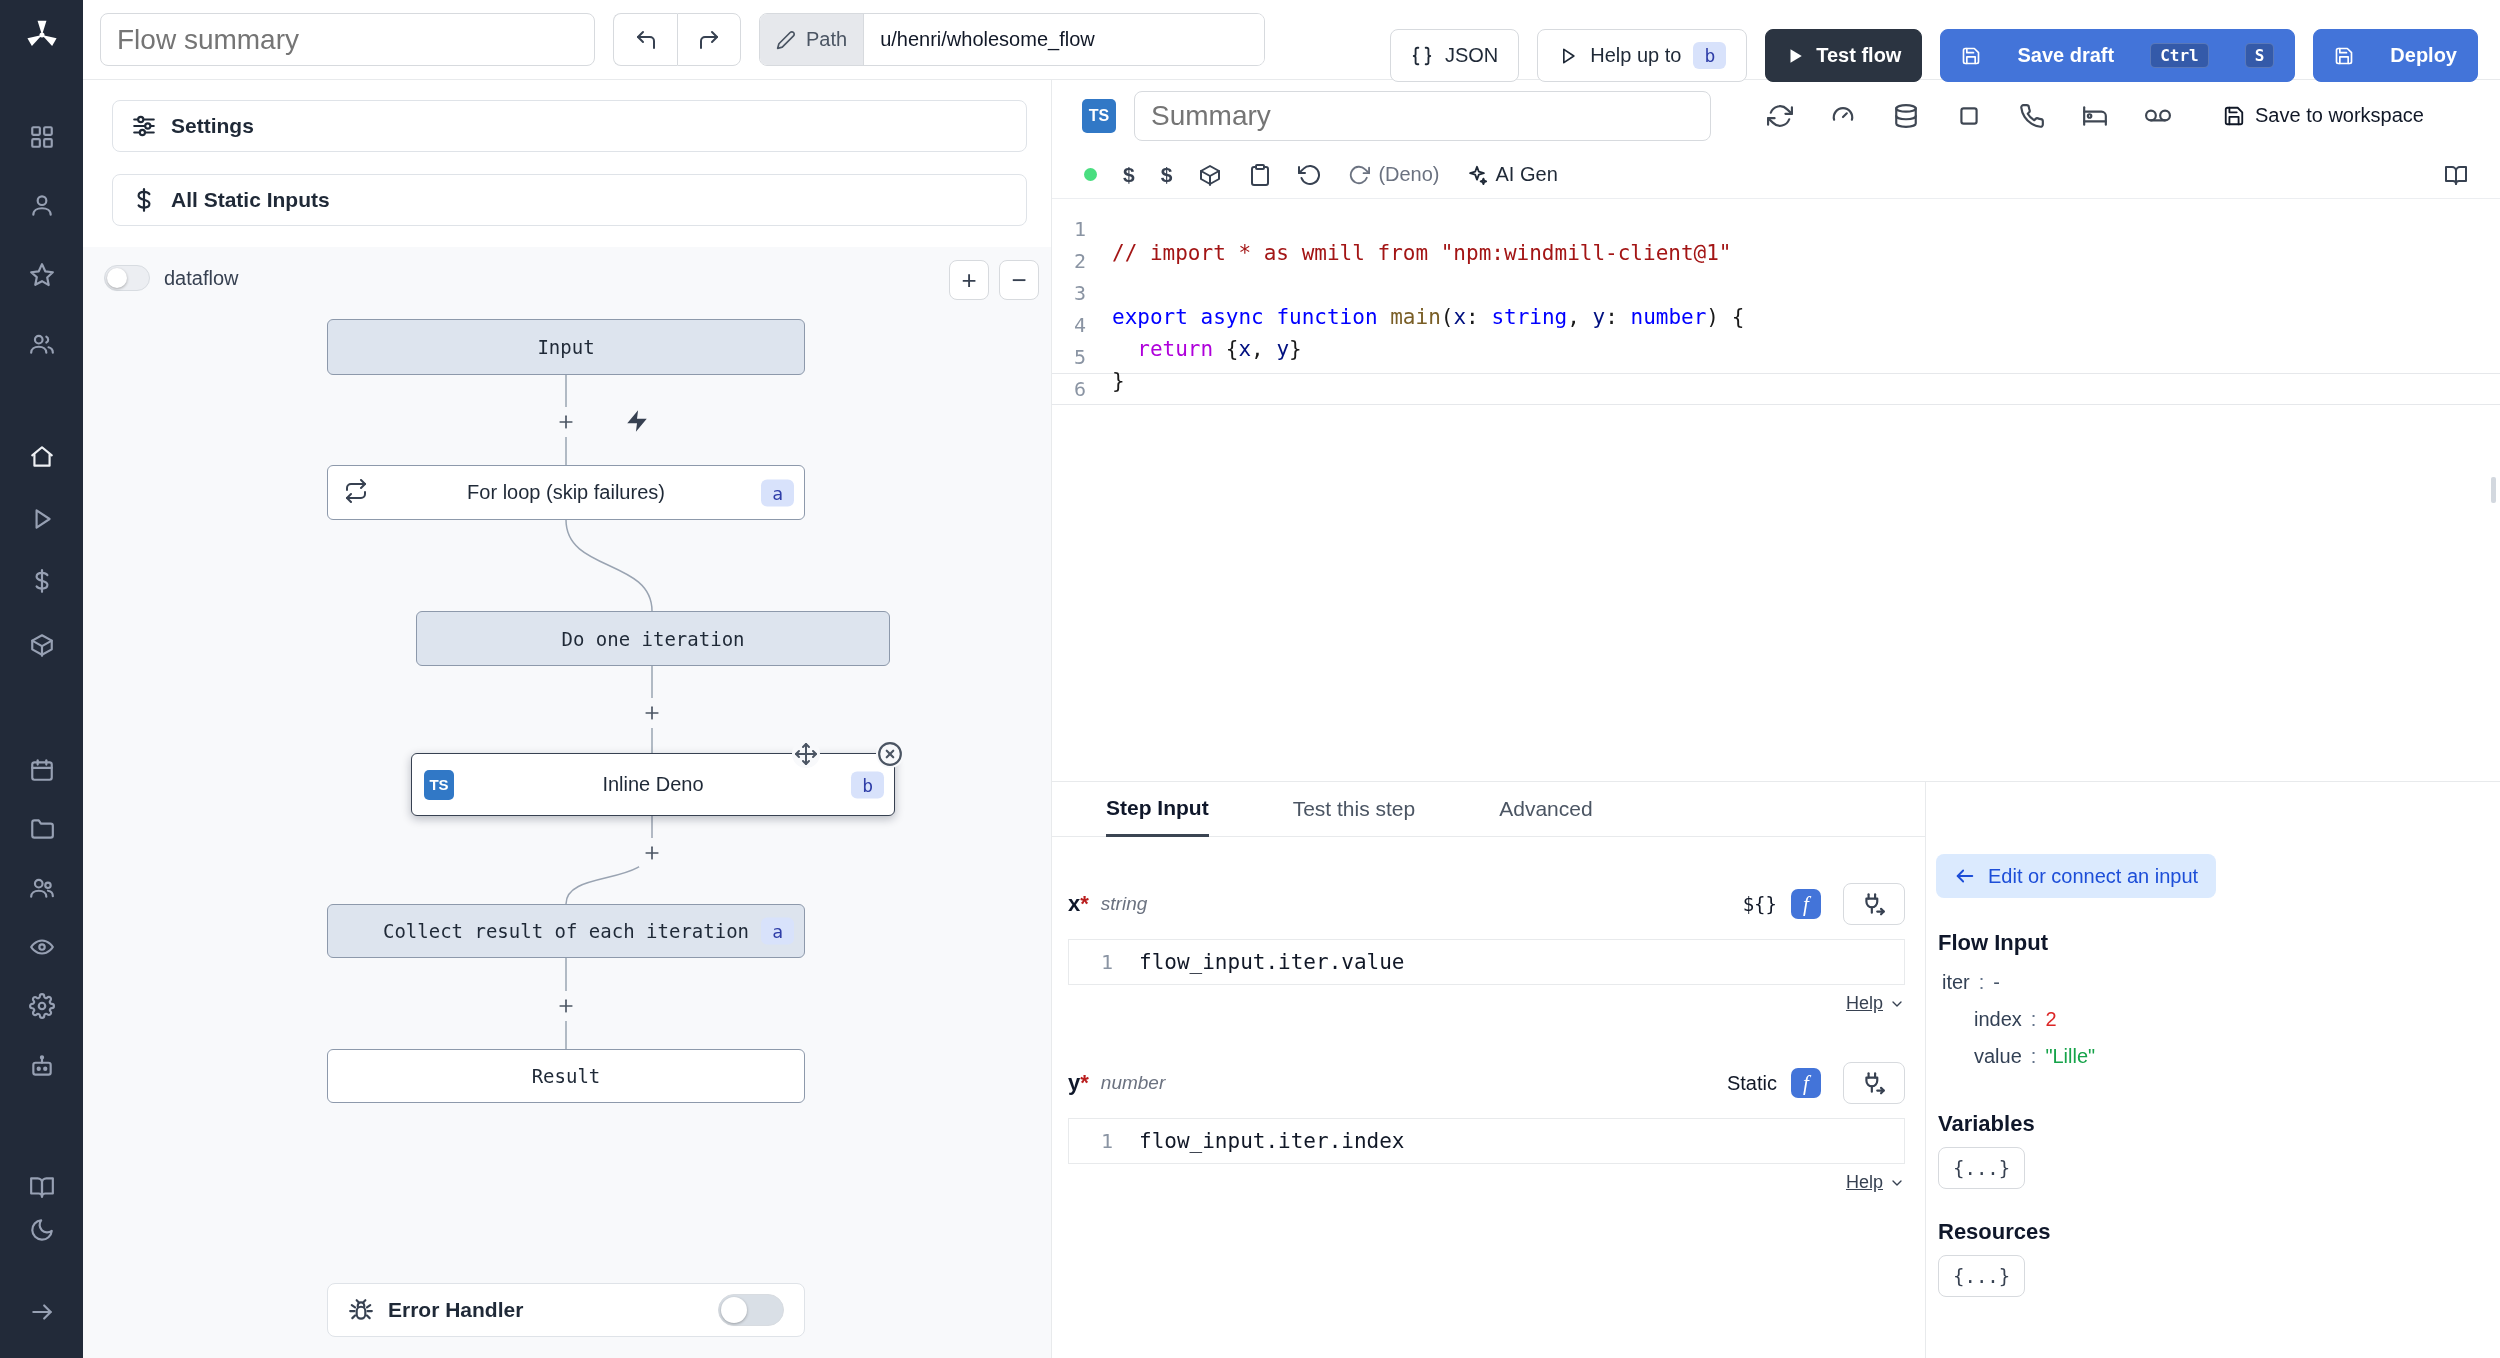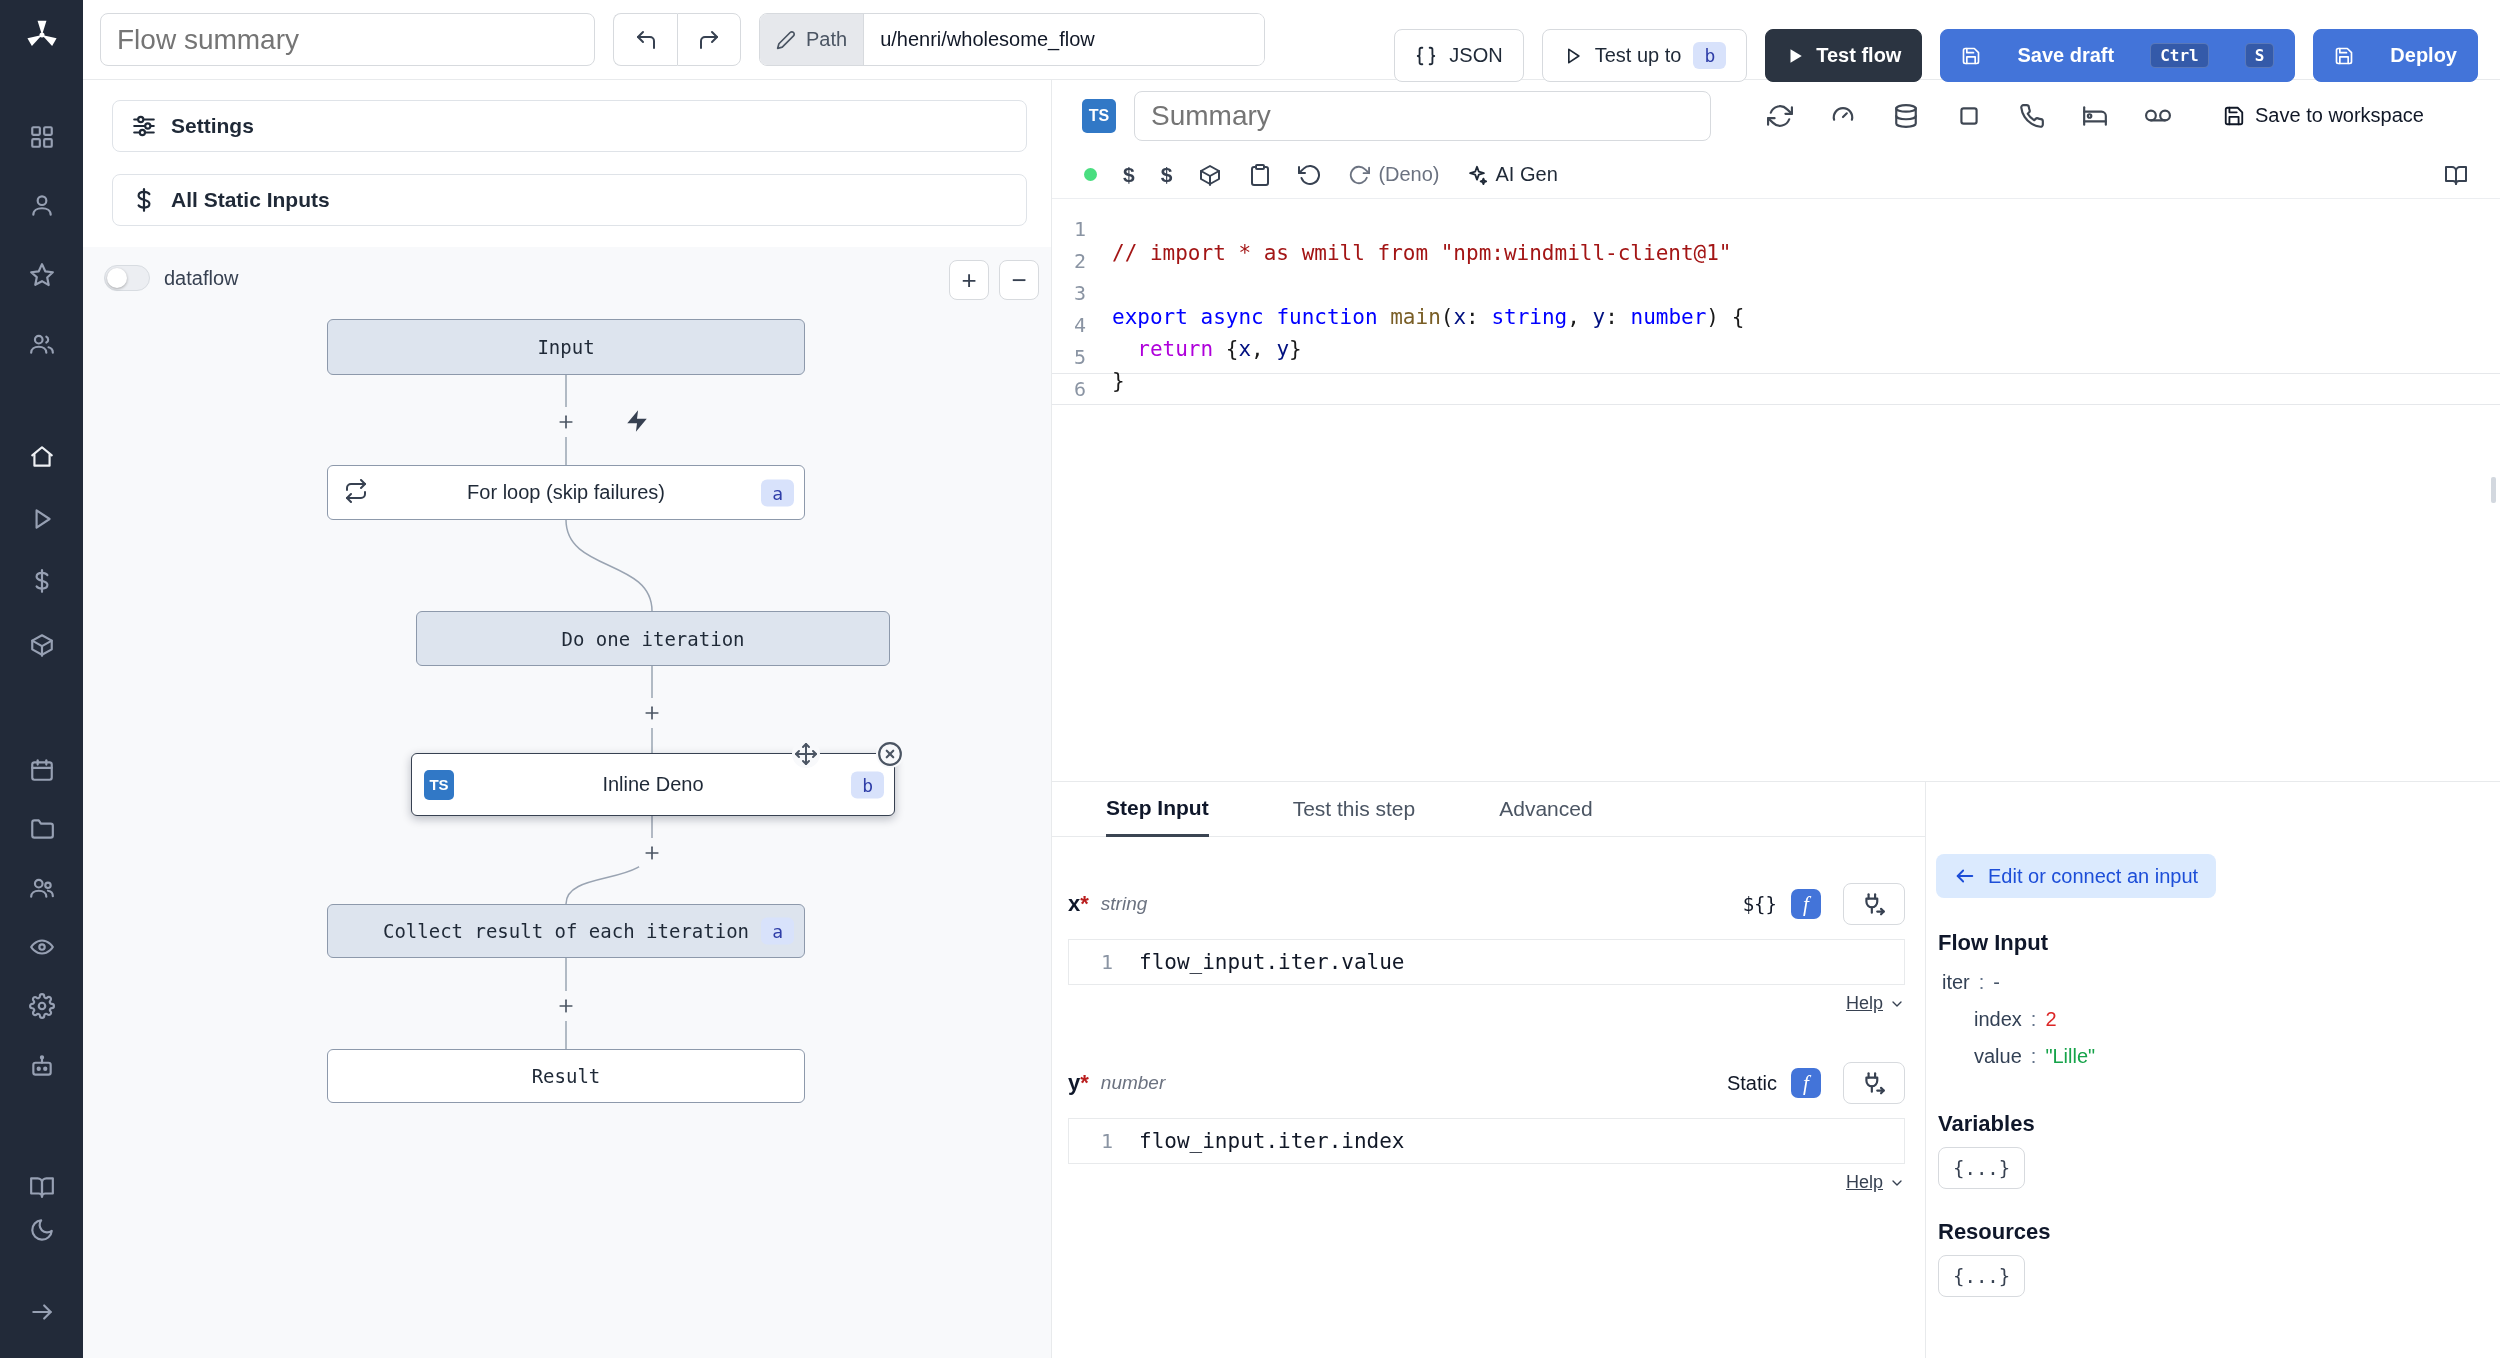--- a/index.html
+++ b/index.html
@@ -295,21 +295,21 @@
       <svg class="ic" style="width:22px;height:22px" viewBox="0 0 24 24">
           <path d="M8 3H7a2 2 0 0 0-2 2v5a2 2 0 0 1-2 2 2 2 0 0 1 2 2v5c0 1.1.9 2 2 2h1"></path>
           <path d="M16 21h1a2 2 0 0 0 2-2v-5a2 2 0 0 1 2-2 2 2 0 0 1-2-2V5a2 2 0 0 0-2-2h-1"></path>
         </svg>
       <span>JSON</span>
     </button>
     <button class="btn">
       <svg class="ic" style="width:20px;height:20px" viewBox="0 0 24 24">
           <polygon points="7 4 19 12 7 20 7 4"></polygon>
         </svg>
-      <span>Test up to</span>
+      <span>Help up to</span>
       <span class="chip">b</span>
     </button>
     <button class="btn dark">
       <svg viewBox="0 0 24 24" style="width:18px;height:18px" fill="currentColor">
           <polygon points="6 3 21 12 6 21 6 3"></polygon>
         </svg>
       <span>Test flow</span>
     </button>
     <button class="btn blue">
       <svg class="ic" style="width:20px;height:20px" viewBox="0 0 24 24">
@@ -456,20 +456,38 @@
         <svg class="ic" style="width:20px;height:20px" viewBox="0 0 24 24">
             <line x1="12" y1="5" x2="12" y2="19"></line>
             <line x1="5" y1="12" x2="19" y2="12"></line>
           </svg>
       </div>
 
       <div class="node" style="left:244px;top:802px;width:478px;height:54px">
         <span class="node-label">Result</span>
       </div>
 
+      <div class="error-card">
+        <svg class="ic" viewBox="0 0 24 24" style="color:#374151">
+            <rect x="8" y="9" width="8" height="11" rx="4"></rect>
+            <path d="M10 5L8 3"></path>
+            <path d="M14 5L16 3"></path>
+            <path d="M9 9V8a3 3 0 0 1 6 0v1"></path>
+            <line x1="6" y1="13" x2="2" y2="13"></line>
+            <line x1="22" y1="13" x2="18" y2="13"></line>
+            <line x1="6.5" y1="9.5" x2="3.5" y2="7.5"></line>
+            <line x1="17.5" y1="9.5" x2="20.5" y2="7.5"></line>
+            <line x1="6.5" y1="17" x2="4" y2="19.5"></line>
+            <line x1="17.5" y1="17" x2="20" y2="19.5"></line>
+          </svg>
+        <span class="error-label">Error Handler</span>
+        <div class="toggle big">
+            <div class="knob"></div>
+          </div>
+      </div>
     </div>
   </section>
 
   <section class="editor">
     <div class="ed-header">
       <span class="ts-badge" style="width:34px;height:34px;font-size:16px">TS</span>
       <input class="tb-input" style="width: 577px; height: 50px;" placeholder="Summary">
       <div class="ed-icons">
         <svg class="ic" viewBox="0 0 24 24">
             <polyline points="23 4 23 10 17 10"></polyline>

